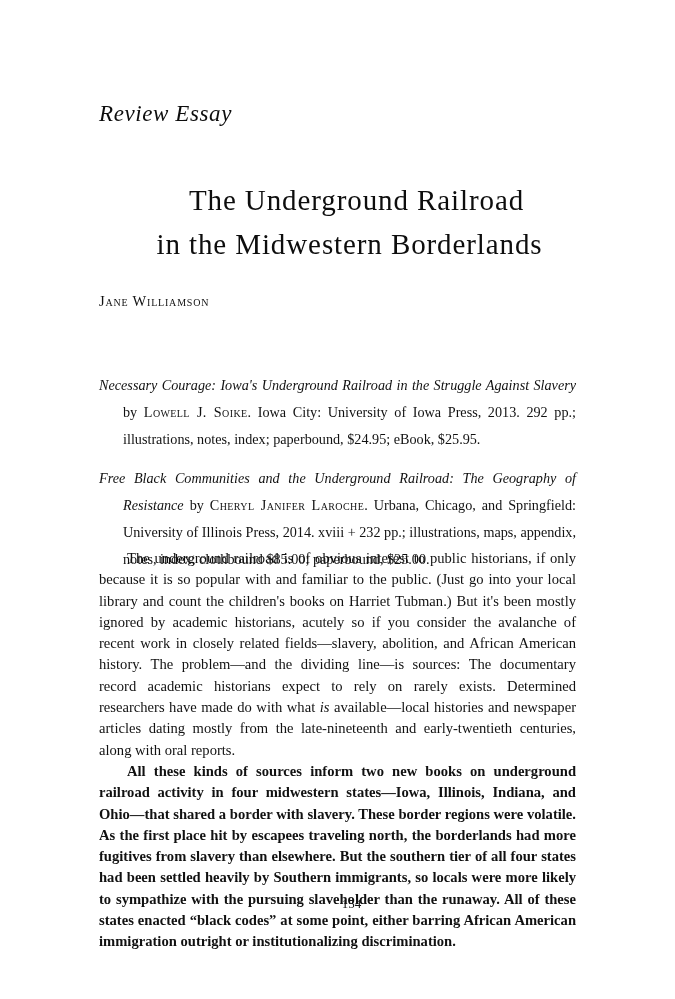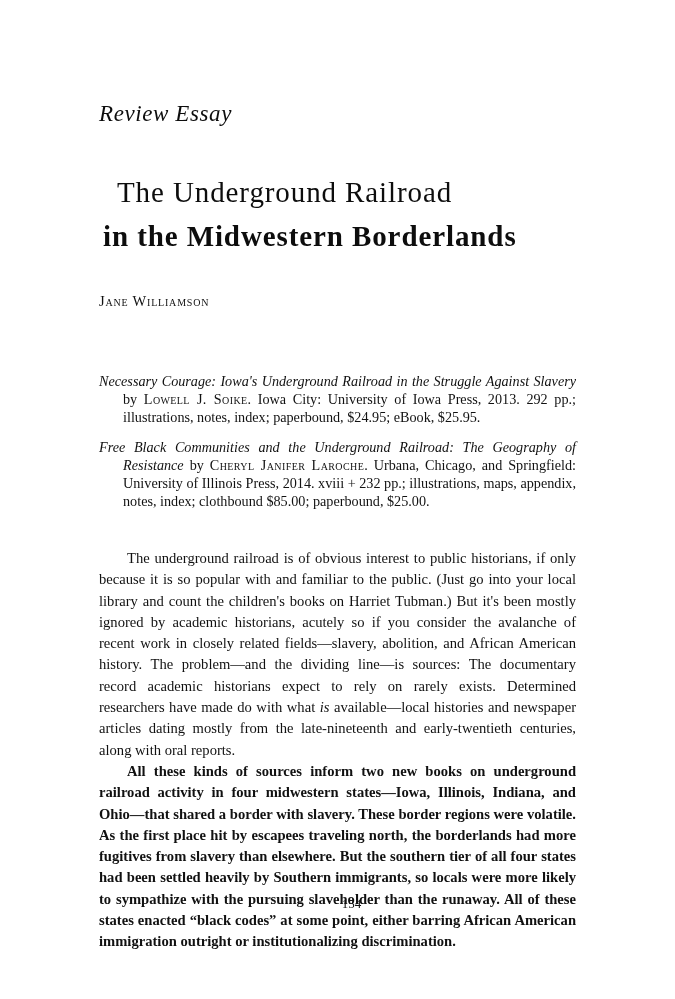--- a/index.html
+++ b/index.html
@@ -43,34 +43,34 @@
     color: #0d0d0d;
     white-space: nowrap;
   }
 
   
   .title {
     position: absolute;
     left: 0;
     top: 166px;
     width: 477px;
-    text-align: left;
+    text-align: center;
     font-size: 29px;
     line-height: 44px;
     letter-spacing: 0.9px;
     color: #0d0d0d;
     font-weight: normal;
-    margin: 4px;
+    margin: 12px;
   }
   .title .tline {
     display: block;
     white-space: nowrap;
   }
   .title .tline-1 { padding-left: 14px; }
-  .title .tline-2 { padding-left: 0px; font-weight: bold; }
+  .title .tline-2 { padding-left: 0px; }
 
   
   .byline {
     position: absolute;
     left: 0;
     top: 293px;
     width: 477px;
     font-size: 14.5px;
     font-variant: small-caps;
     letter-spacing: 0.8px;
@@ -79,21 +79,21 @@
 
   
   .citations {
     position: absolute;
     left: 0;
     top: 372px;
     width: 477px;
   }
   .citation {
     font-size: 14.2px;
-    line-height: 18px;
+    line-height: 27px;
     text-align: justify;
     text-justify: inter-word;
     padding-left: 24px;
     text-indent: -24px;
     margin: 0 0 12px 0;
     color: #111111;
     hyphens: none;
   }
   .citation:last-child { margin-bottom: 12px; }
   .citation i { font-style: italic; }

